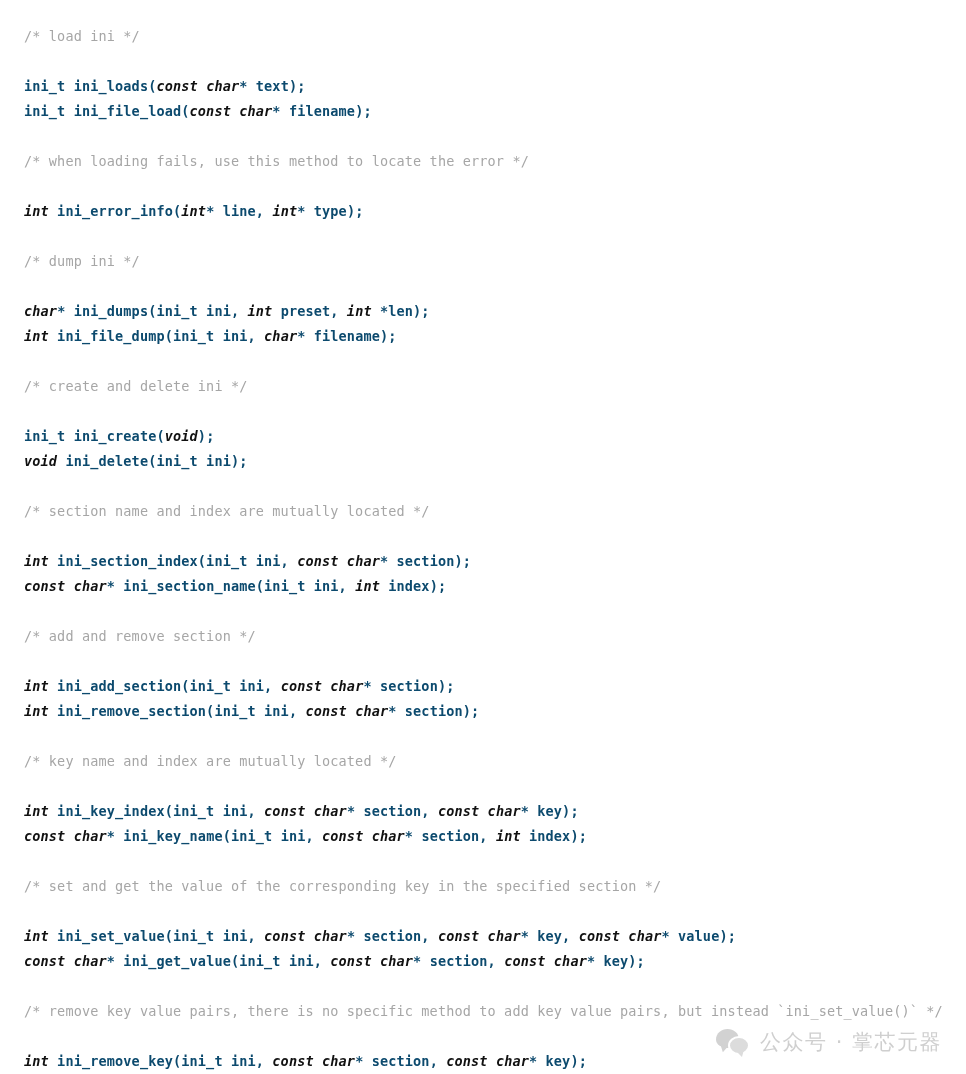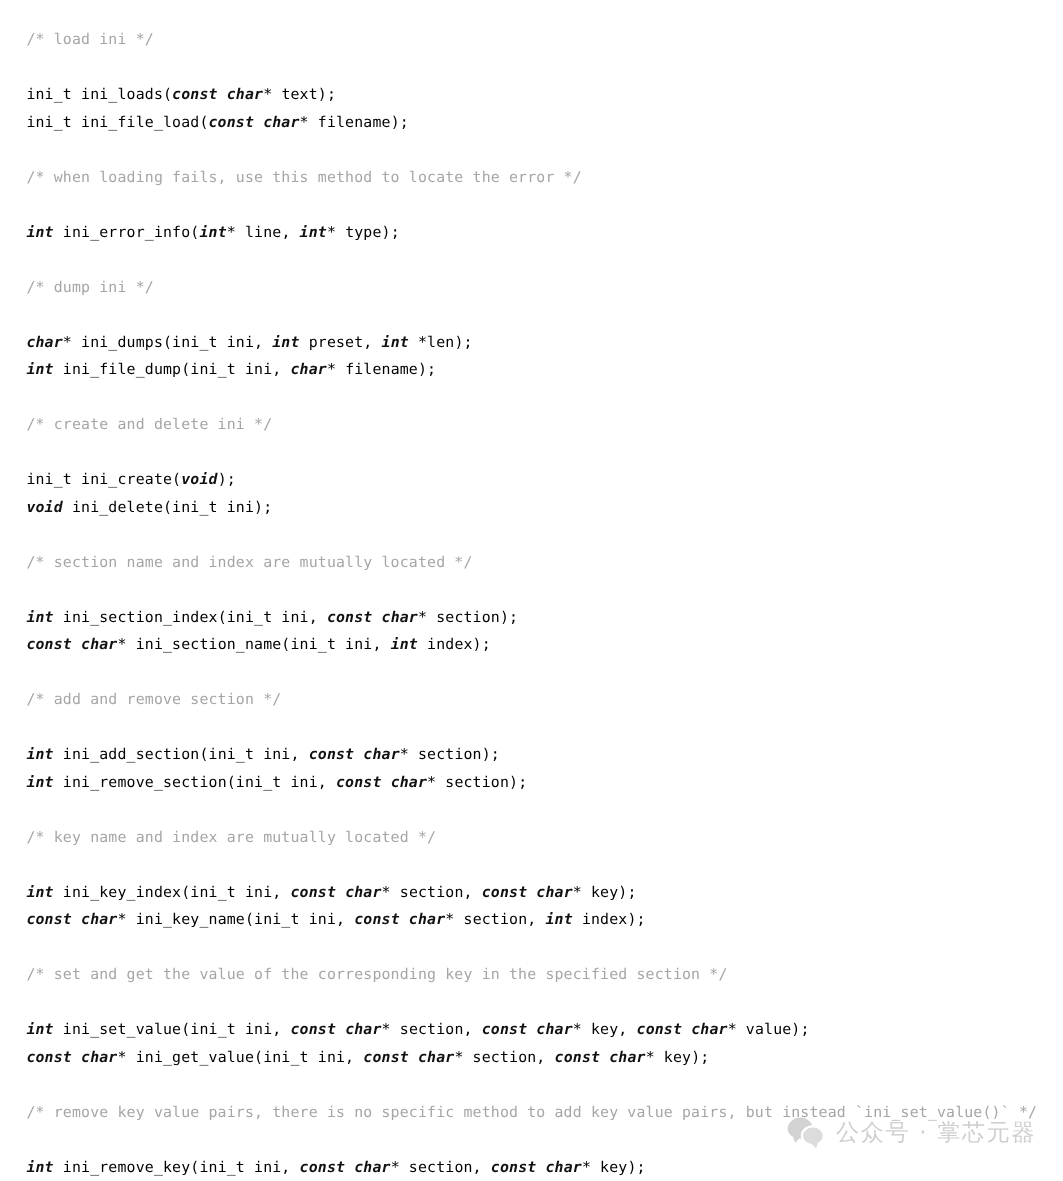--- a/index.html
+++ b/index.html
@@ -32,28 +32,28 @@
     letter-spacing: 0.15px;
     white-space: pre;
     color: #2b2b2b;
   }
   .code-line.blank {
     height: 25px;
   }
 
   
   .tok-comment { color: #a6a6a6; font-weight: 400; }
-  .tok-plain   { color: #000000; font-weight: 400; }
+  .tok-plain   { color: #0c4a6e; font-weight: 700; }
   .tok-keyword { color: #111111; font-weight: 700; font-style: italic; }
 
   
   #watermark {
     position: absolute;
     right: 24px;
-    bottom: 31px;
+    bottom: 18px;
     display: flex;
     align-items: center;
     gap: 10px;
     opacity: 1;
     user-select: none;
     text-align: center;
   }
   #watermark .wm-logo {
     width: 34px;
     height: 26px;

